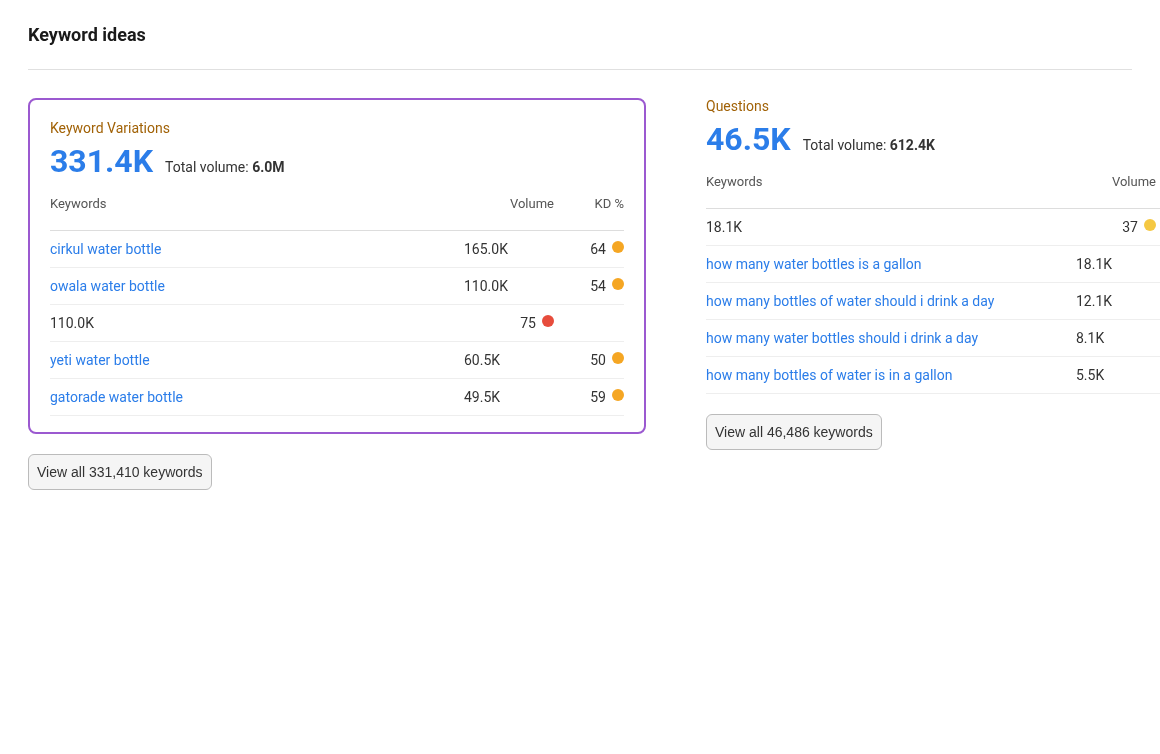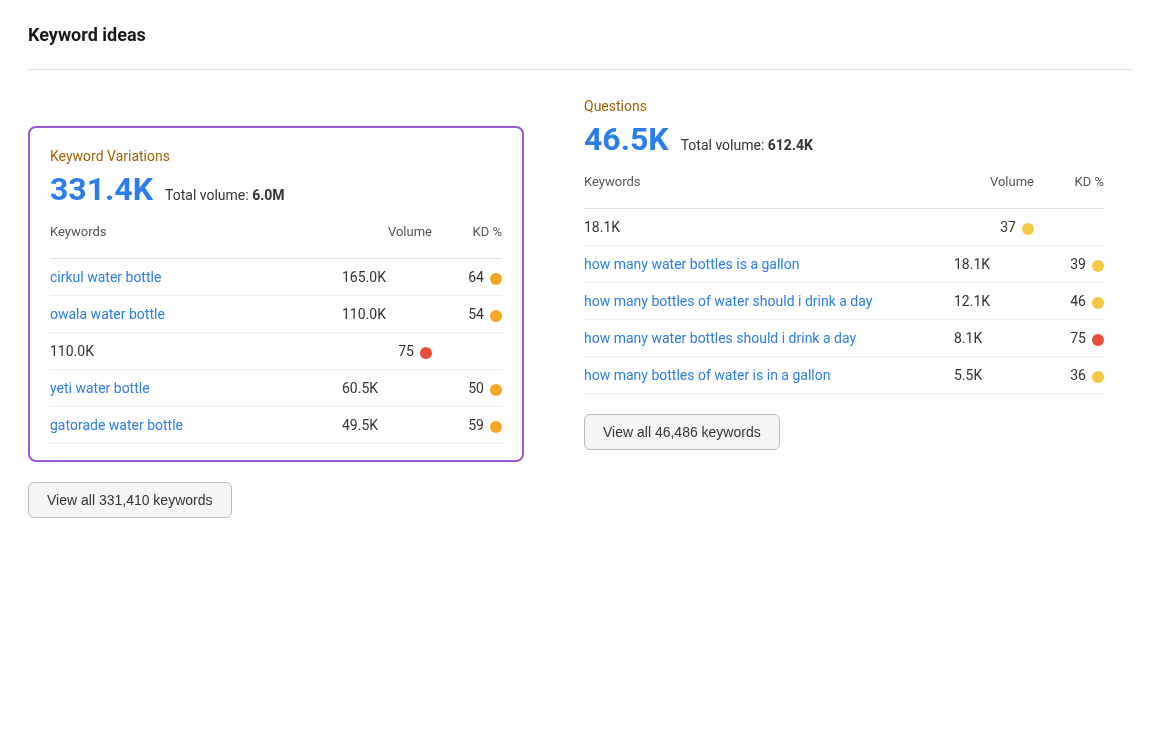--- a/index.html
+++ b/index.html
@@ -23,22 +23,21 @@
       display: flex;
       gap: 60px;
       align-items: flex-start;
     }
 
     .panel {
       flex: 0 0 auto;
     }
 
     .panel-left {
-      width: 496px;
-      margin-top: 28px;
+      width: 618px;
     }
 
     .panel-right {
       width: 520px;
     }
 
     .keyword-variations-box {
       border: 2px solid #9b59d0;
       border-radius: 8px;
       padding: 20px 20px 16px 20px;
@@ -105,21 +104,21 @@
       cursor: pointer;
     }
 
     .kw-volume {
       font-size: 14px;
       color: #333;
     }
 
     .kw-kd {
       display: flex;
-      align-items: flex-end;
+      align-items: flex-start;
       justify-content: flex-end;
       gap: 6px;
       font-size: 14px;
       color: #333;
     }
 
     .dot {
       width: 12px;
       height: 12px;
       border-radius: 50%;
@@ -127,21 +126,21 @@
       flex-shrink: 0;
     }
 
     .dot-orange { background: #f5a623; }
     .dot-red    { background: #e74c3c; }
     .dot-yellow { background: #f5c842; }
 
     .view-all-btn {
       display: inline-block;
       margin-top: 20px;
-      padding: 9px 18px;
+      padding: 9px 8px;
       border: 1.5px solid #bbb;
       border-radius: 6px;
       background: #f5f5f5;
       color: #333;
       font-size: 14px;
       cursor: pointer;
       font-weight: 400;
     }
 
     

